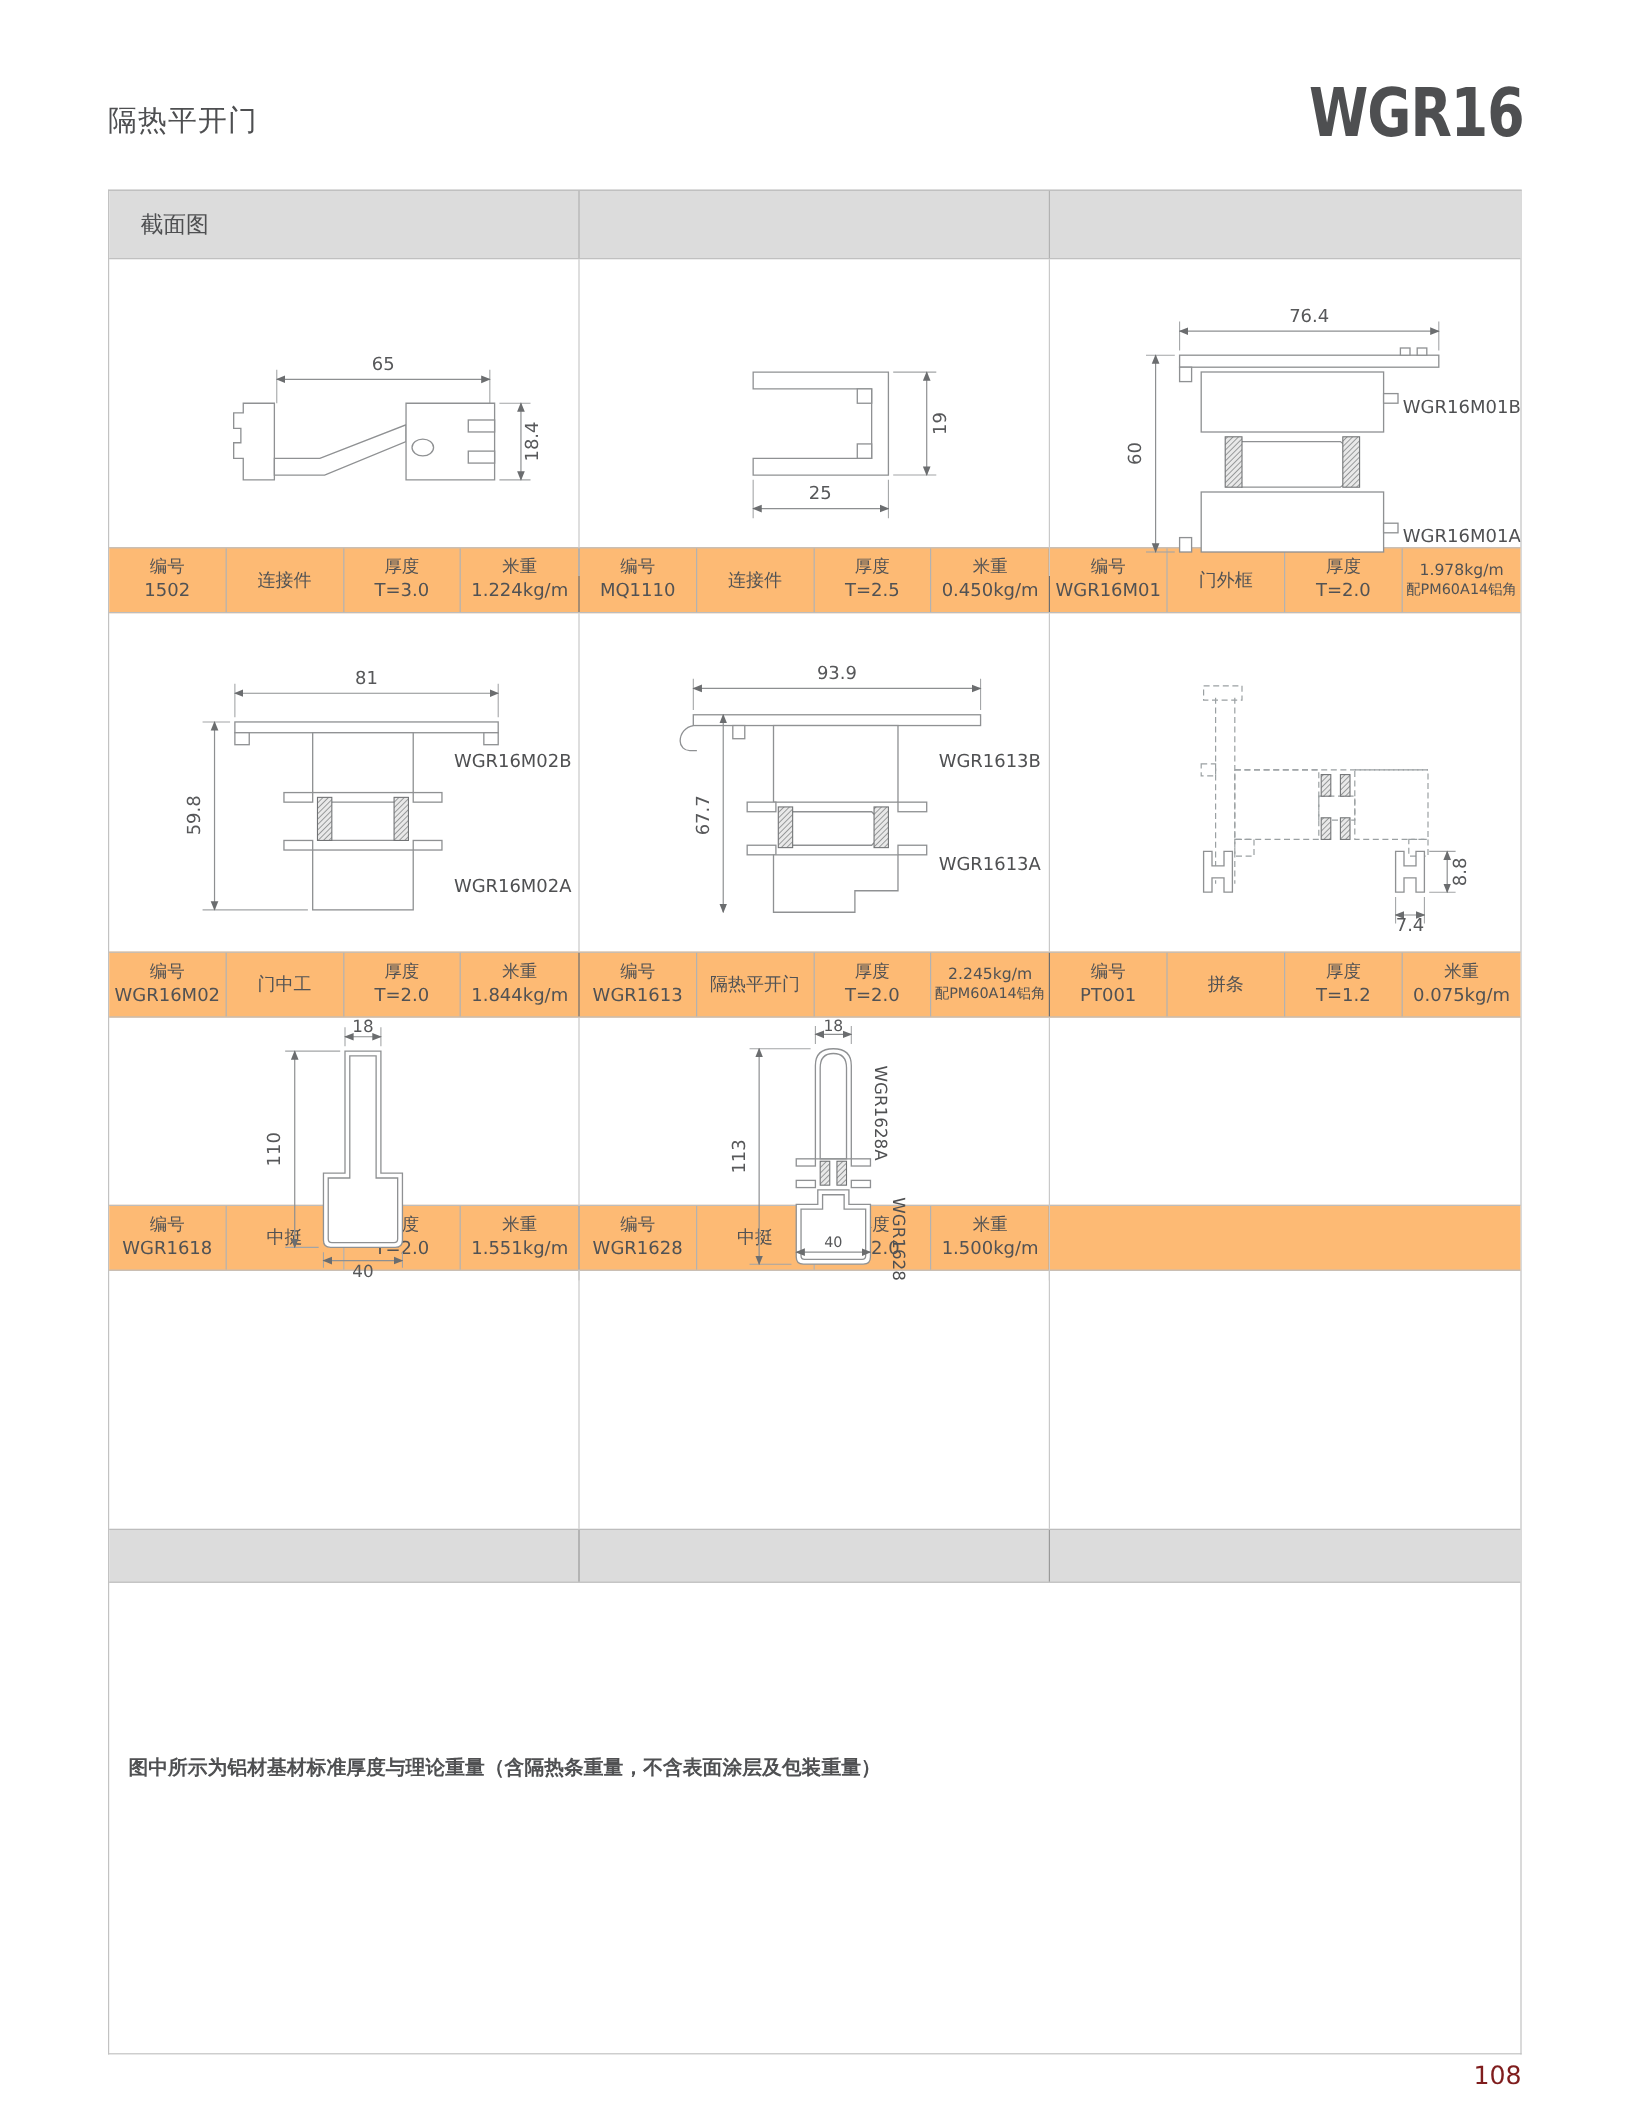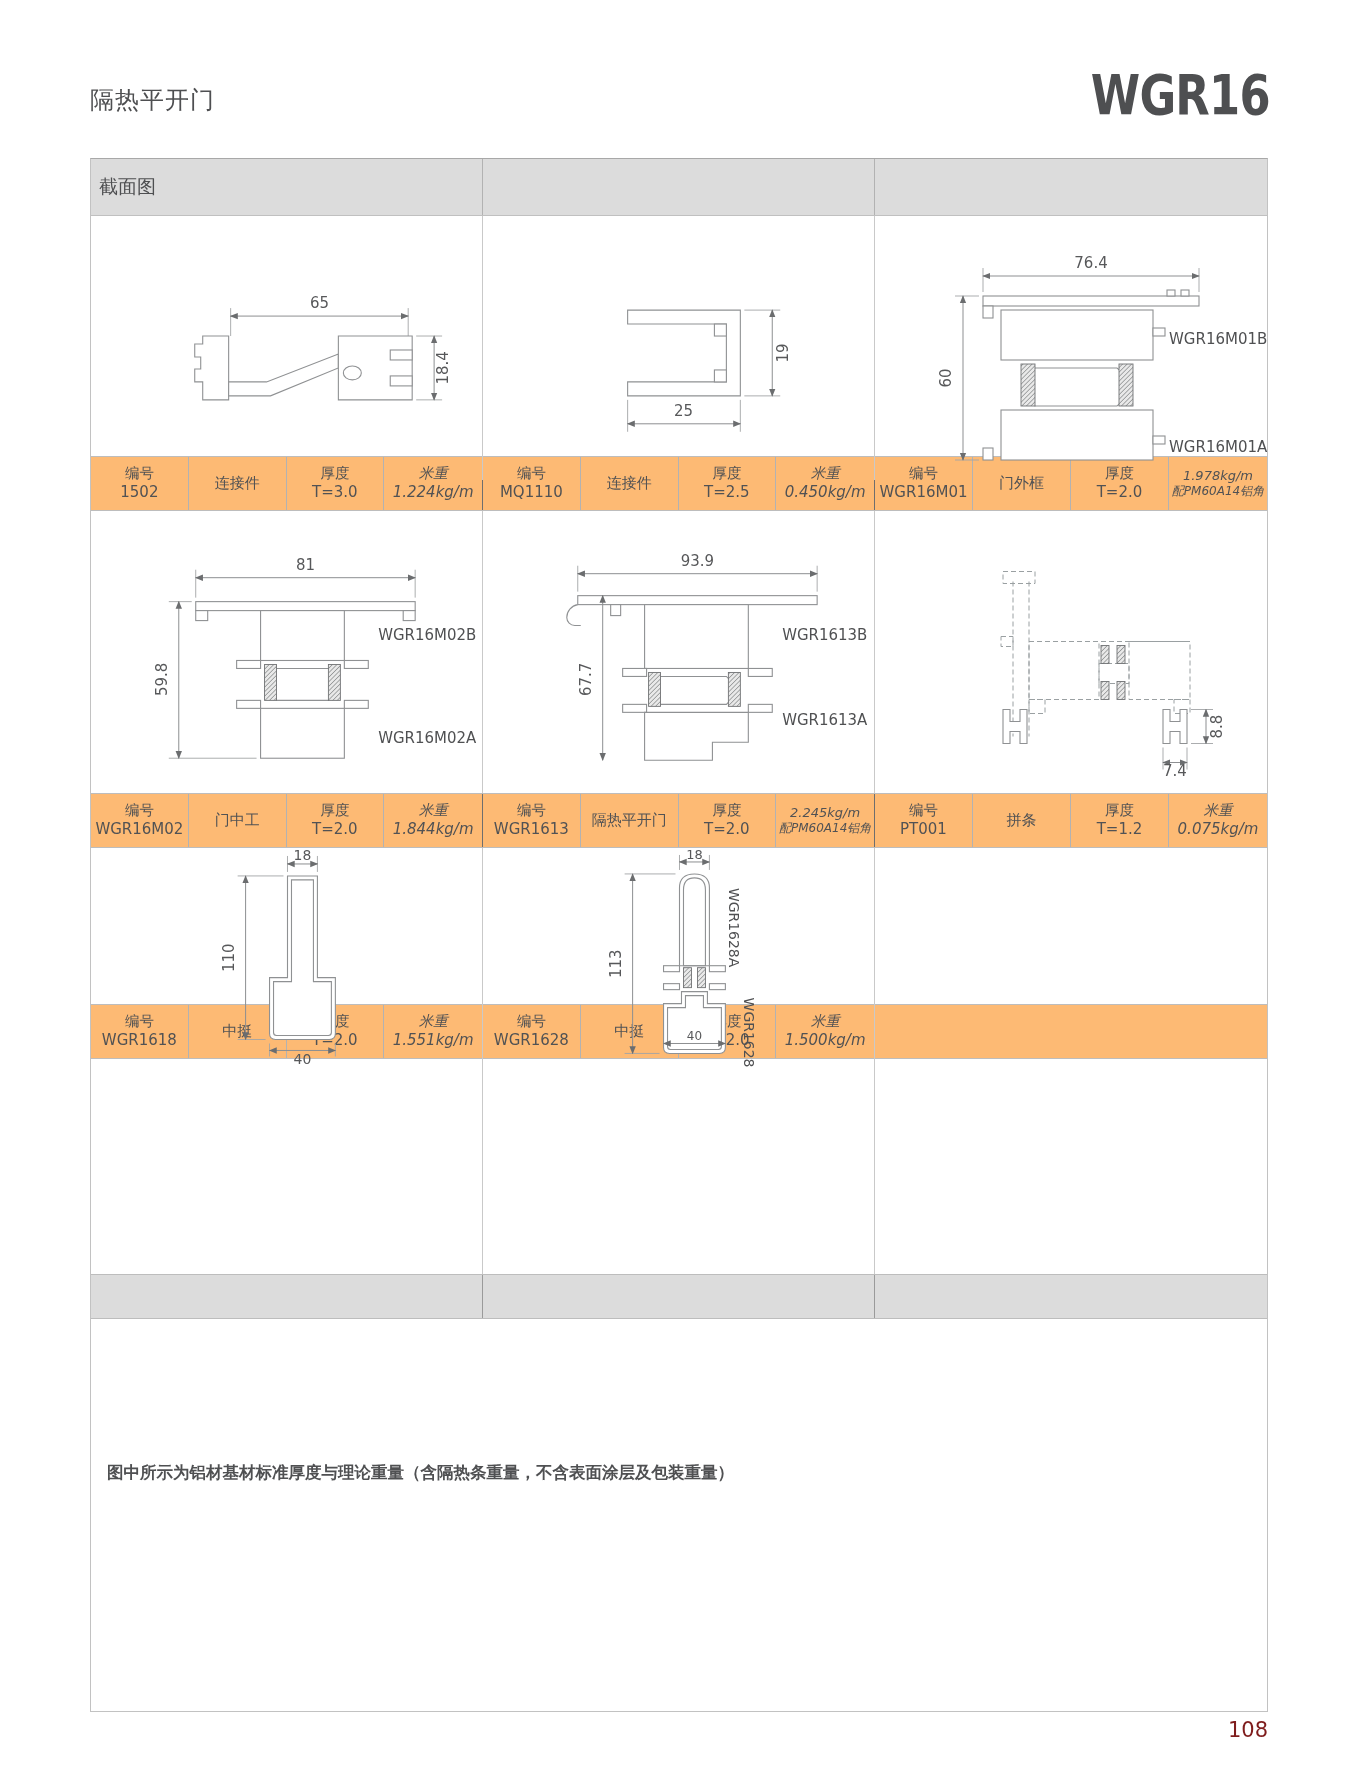--- a/index.html
+++ b/index.html
@@ -5,32 +5,32 @@
   html,body{margin:0;padding:0;background:#fff;}
   .sheet{position:relative;width:1358px;height:1772px;background:#fff;overflow:hidden;
          font-family:"DejaVu Sans","Liberation Sans",sans-serif;color:#4f5052;}
   .page-title{position:absolute;left:90px;top:84px;font-size:24px;letter-spacing:1px;color:#4e4f51;}
   .model{position:absolute;right:88px;top:62px;font-size:56px;font-weight:700;color:#4e4f51;
          transform:scaleX(.8);transform-origin:right center;letter-spacing:-1px;}
   .tbl{position:absolute;left:90px;top:158px;width:1178px;height:1554px;
        border:1px solid #c2c2c2;border-top:1px solid #a8a8a8;background:#fff;box-sizing:border-box;}
   .row{display:grid;grid-template-columns:1fr 1fr 1fr;box-sizing:border-box;}
   .hdr{height:57px;background:#dcdcdc;border-bottom:1px solid #c0c0c0;}
-  .hcell{border-right:1px solid #b2b2b2;display:flex;align-items:center;padding-left:8px;
+  .hcell{border-right:1px solid #b2b2b2;display:flex;align-items:center;padding-left:26px;
          font-size:19px;color:#4e4f51;box-sizing:border-box;}
   .hcell:last-child{border-right:none;}
   .dcell{position:relative;border-right:1px solid #c9c9c9;box-sizing:border-box;}
   .dcell:last-child{border-right:none;margin-top:24px;}
   .info{background:#fdba74;border-top:1px solid #bdbdbd;border-bottom:1px solid #bdbdbd;height:55px;}
   .icell{display:grid;grid-template-columns:1fr 1fr 1fr 1fr;border-right:1px solid #6e6e6e;box-sizing:border-box;}
   .icell:last-child{border-right:none;}
   .icell.blank{display:block;}
   .sub{display:flex;flex-direction:column;justify-content:center;align-items:center;
        border-right:1px solid #b2b2b2;color:#515254;line-height:1.32;box-sizing:border-box;text-align:center;}
-  .sub:last-child{border-right:none;font-style:italic;}
+  .sub:last-child{border-right:none;}
   .l1{font-size:14.5px;}
   .l2{font-size:15px;}
   .n1{font-size:13px;}
   .n2{font-size:12px;}
   .band{background:#dcdcdc;height:45px;border-top:1px solid #bdbdbd;border-bottom:1px solid #bdbdbd;}
   .bandcell{border-right:1px solid #9a9a9a;box-sizing:border-box;}
   .bandcell:last-child{border-right:none;}
   .bottom{height:387px;box-sizing:border-box;padding:137px 20px 0 16px;}
   .notes{font-size:16.5px;line-height:34px;color:#4f5052;font-weight:bold;}
   .pageno{position:absolute;right:90px;top:1718px;font-size:21px;color:#7f1d1d;}

